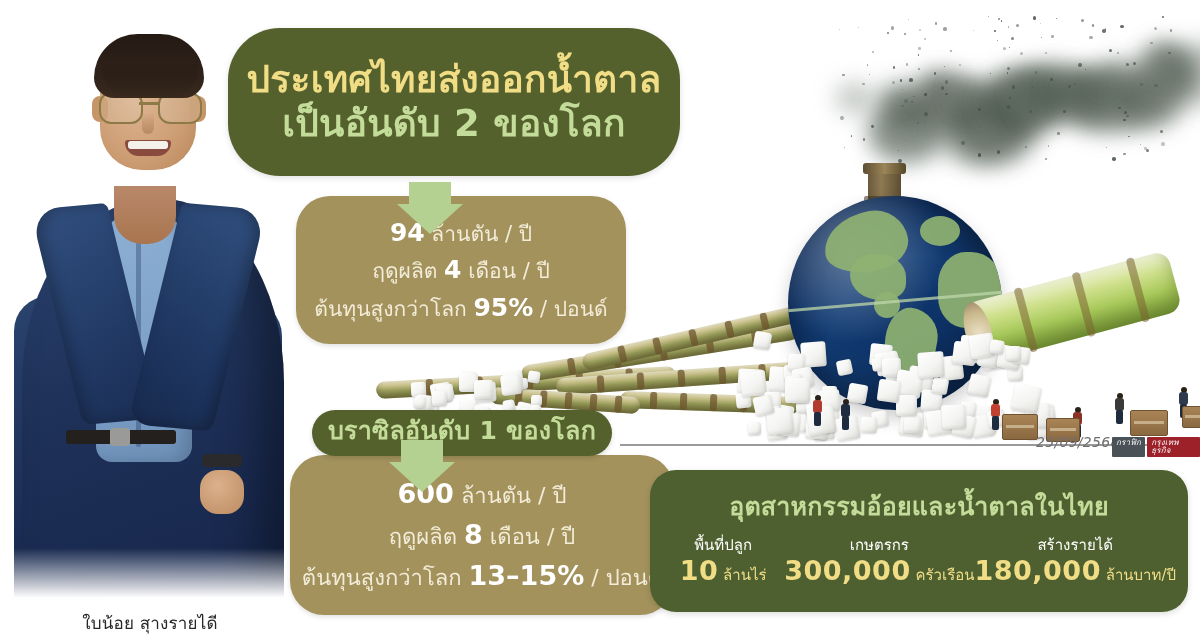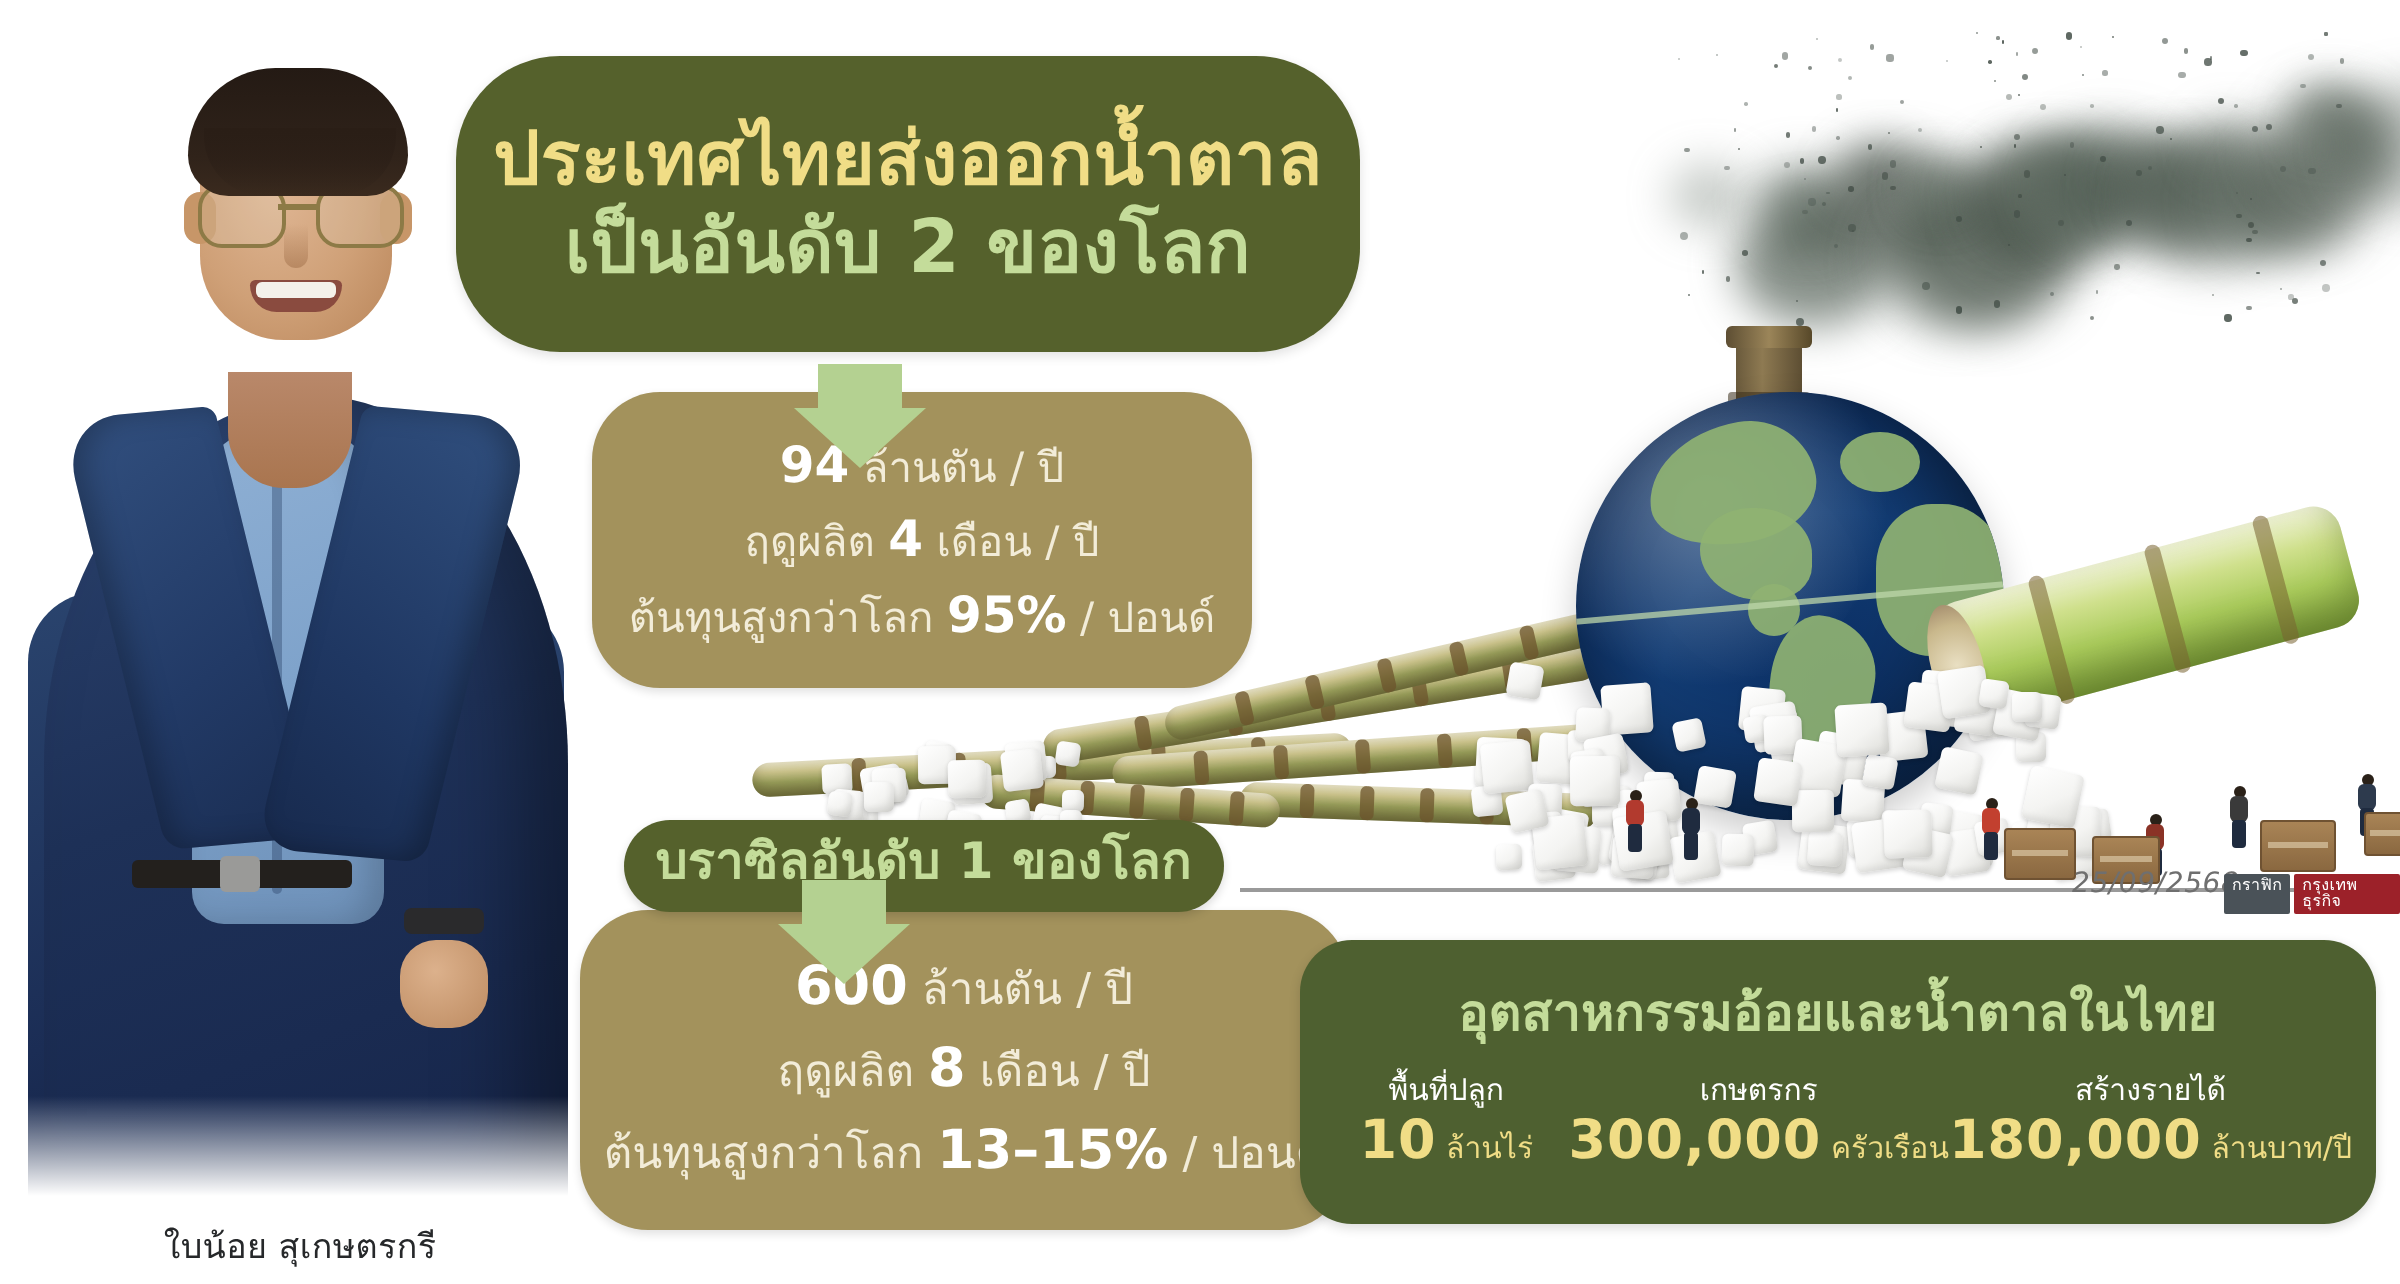--- a/index.html
+++ b/index.html
@@ -256,21 +256,21 @@
   }
   .source{
     position:absolute;left:622px;top:432px;z-index:9;
     font-size:14.5px;font-style:italic;color:#3d3d3d;
   }
   .datestamp{
     position:absolute;left:1036px;top:434px;z-index:9;
     font-size:14px;font-style:italic;color:#6f6f6f;letter-spacing:.3px;
   }
   .badges{position:absolute;left:1112px;top:437px;z-index:9;display:flex;gap:2px;}
-  .badge{font-size:8px;color:#ffffff;padding:2px 4px;border-radius:1px;letter-spacing:.2px;line-height:1;}
+  .badge{font-size:8px;color:#ffffff;padding:2px 4px;border-radius:1px;letter-spacing:.2px;line-height:1;font-style:italic;}
   .badge-a{background:#4a5258;}
   .badge-b{background:#9c2129;}
 
   .panel{
     position:absolute;left:650px;top:470px;width:538px;height:142px;
     background:#4e6030;border-radius:26px;z-index:8;
     box-shadow:0 2px 6px rgba(0,0,0,.14);
   }
   .panel-title{
     position:absolute;left:0;top:16px;width:538px;text-align:center;
@@ -698,21 +698,21 @@
     <div class="p-glasses">
       <div class="gl-lens gl-l"></div>
         <div class="gl-lens gl-r"></div>
         <div class="gl-bridge"></div>
     </div>
     <div class="p-hair"></div>
     <div class="p-watch"></div>
     <div class="p-hand"></div>
     <div class="p-fade"></div>
   </div>
-  <div class="caption">ใบน้อย สุเกษตรกรี</div>
+  <div class="caption">ใบน้อย สุางรายไดี</div>
 
   <div class="title-box">
     <div class="title-l1">ประเทศไทยส่งออกน้ำตาล</div>
     <div class="title-l2">เป็นอันดับ 2 ของโลก</div>
   </div>
 
   <div class="arrow arr-th">
     <div class="shaft"></div>
       <div class="head"></div>
   </div>

